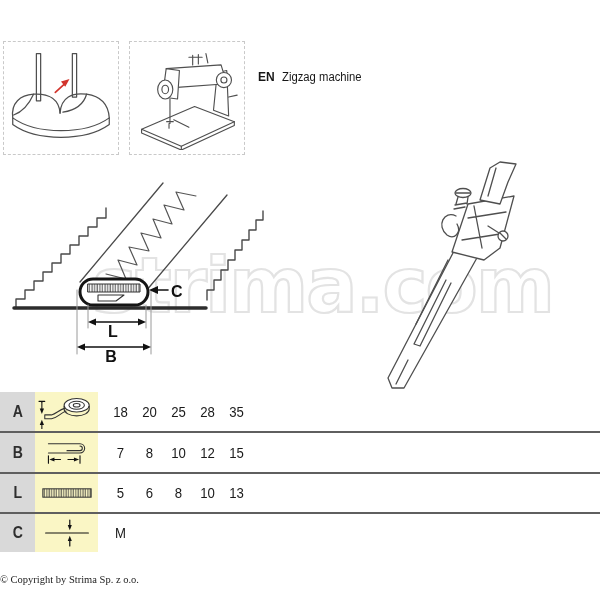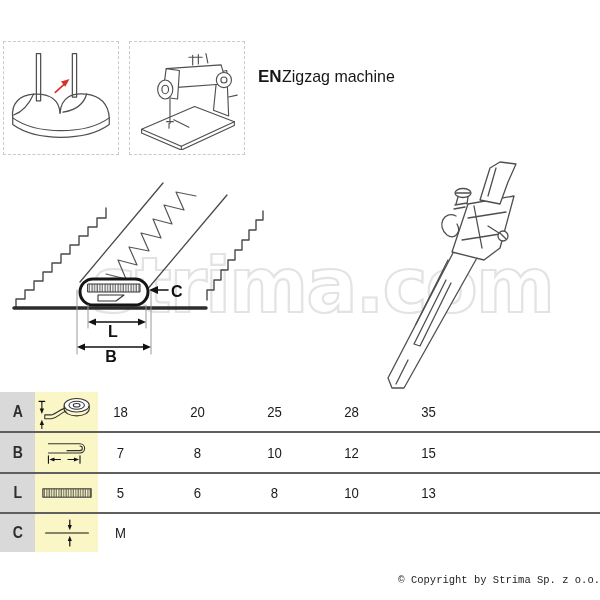--- a/index.html
+++ b/index.html
@@ -7,21 +7,21 @@
   .page { position:relative; width:600px; height:600px; background:#fff; overflow:hidden; }
 
   
   .imgbox { position:absolute; top:41px; width:116px; height:114px;
             border:1.5px dashed #c9c9c9; padding:4px; background:#fff; z-index:2; }
   .imgbox svg { width:100%; height:100%; }
   #box1 { left:3px; } #box2 { left:129px; }
 
   
   .langs { position:absolute; left:258px; top:67px; z-index:2; }
-  .lang-row { display:flex; height:20px; line-height:20px; font-size:17px; color:#171717; }
+  .lang-row { display:flex; height:20px; line-height:20px; font-size:12px; color:#171717; }
   .lang-code { width:24px; font-weight:bold; }
   .lang-label { transform:scaleX(.94); transform-origin:left; white-space:nowrap; }
 
   
   .watermark { position:absolute; left:92px; top:240px; z-index:0;
                font-family:"DejaVu Sans", sans-serif; font-weight:bold;
                font-size:76px; letter-spacing:-2px; line-height:1.2;
                color:#ffffff; -webkit-text-stroke:2.2px #e3e3e3; white-space:nowrap; }
 
   .diagram { position:absolute; left:0; top:168px; z-index:1; }
@@ -33,26 +33,26 @@
   
   .spectable { position:absolute; left:0; top:392px; width:600px; z-index:2; }
   .trow { display:flex; align-items:stretch; width:600px; }
   .trow.sep { border-bottom:2px solid #5f5f5f; }
   .cell-label { width:35px; background:#d9d9d9; display:flex; align-items:center;
                 justify-content:center; font-weight:bold; font-size:16px; color:#2e2e2e;
                 transform-origin:center; }
   .cell-label span { transform:scaleX(.88); }
   .cell-icon { width:63px; background:#faf6c5; display:flex; align-items:center;
                justify-content:center; }
-  .vals { display:flex; align-items:center; margin-left:8px;gap:48px; }
+  .vals { display:flex; align-items:center; margin-left:8px; }
   .val { display:inline-block; width:29px; text-align:center; font-size:15.5px;
          color:#1b1b1b; transform:scaleX(.85); }
 
-  .footer { position:absolute; left:0; top:574px; width:600px; text-align:right;
-            font-family:Liberation Mono, monospace; font-size:10.5px; color:#222; z-index:2; }
+  .footer { position:absolute; left:0; top:574px; width:600px; text-align:left;
+            font-family:Liberation Serif, serif; font-size:10.5px; color:#222; z-index:2; }
 </style>
 </head>
 <body>
 
 <div class="page">
 
   <div class="imgbox" id="box1">
     <svg viewBox="0 0 112 106" fill="none" stroke="#4f4f4f" stroke-width="1.3" stroke-linejoin="round" stroke-linecap="round">
       <rect x="30" y="6" width="4.5" height="50" fill="#fff"></rect>
       <rect x="68" y="6" width="4.5" height="46" fill="#fff"></rect>

